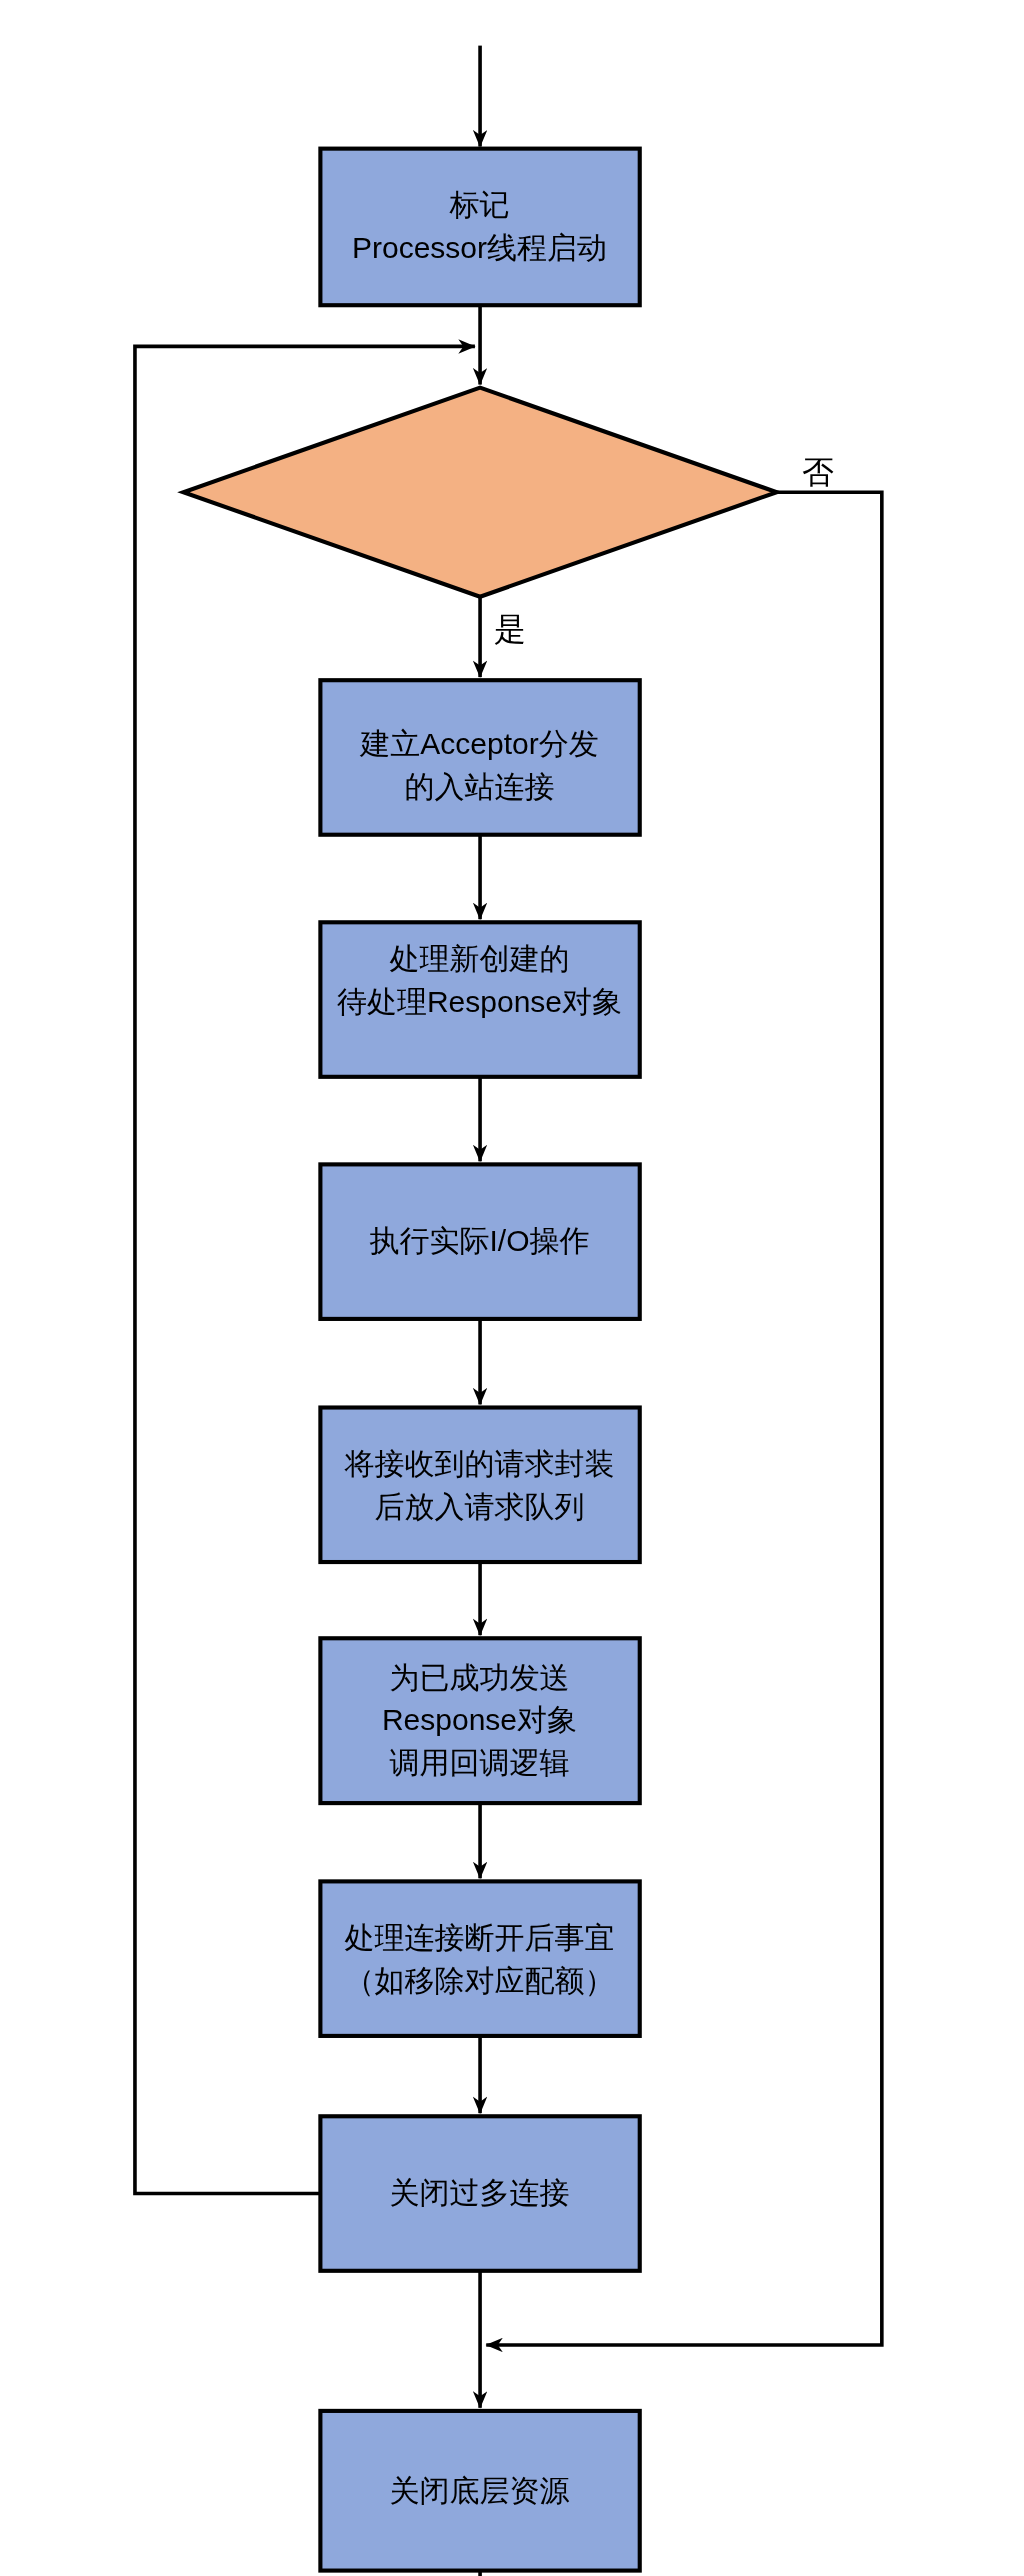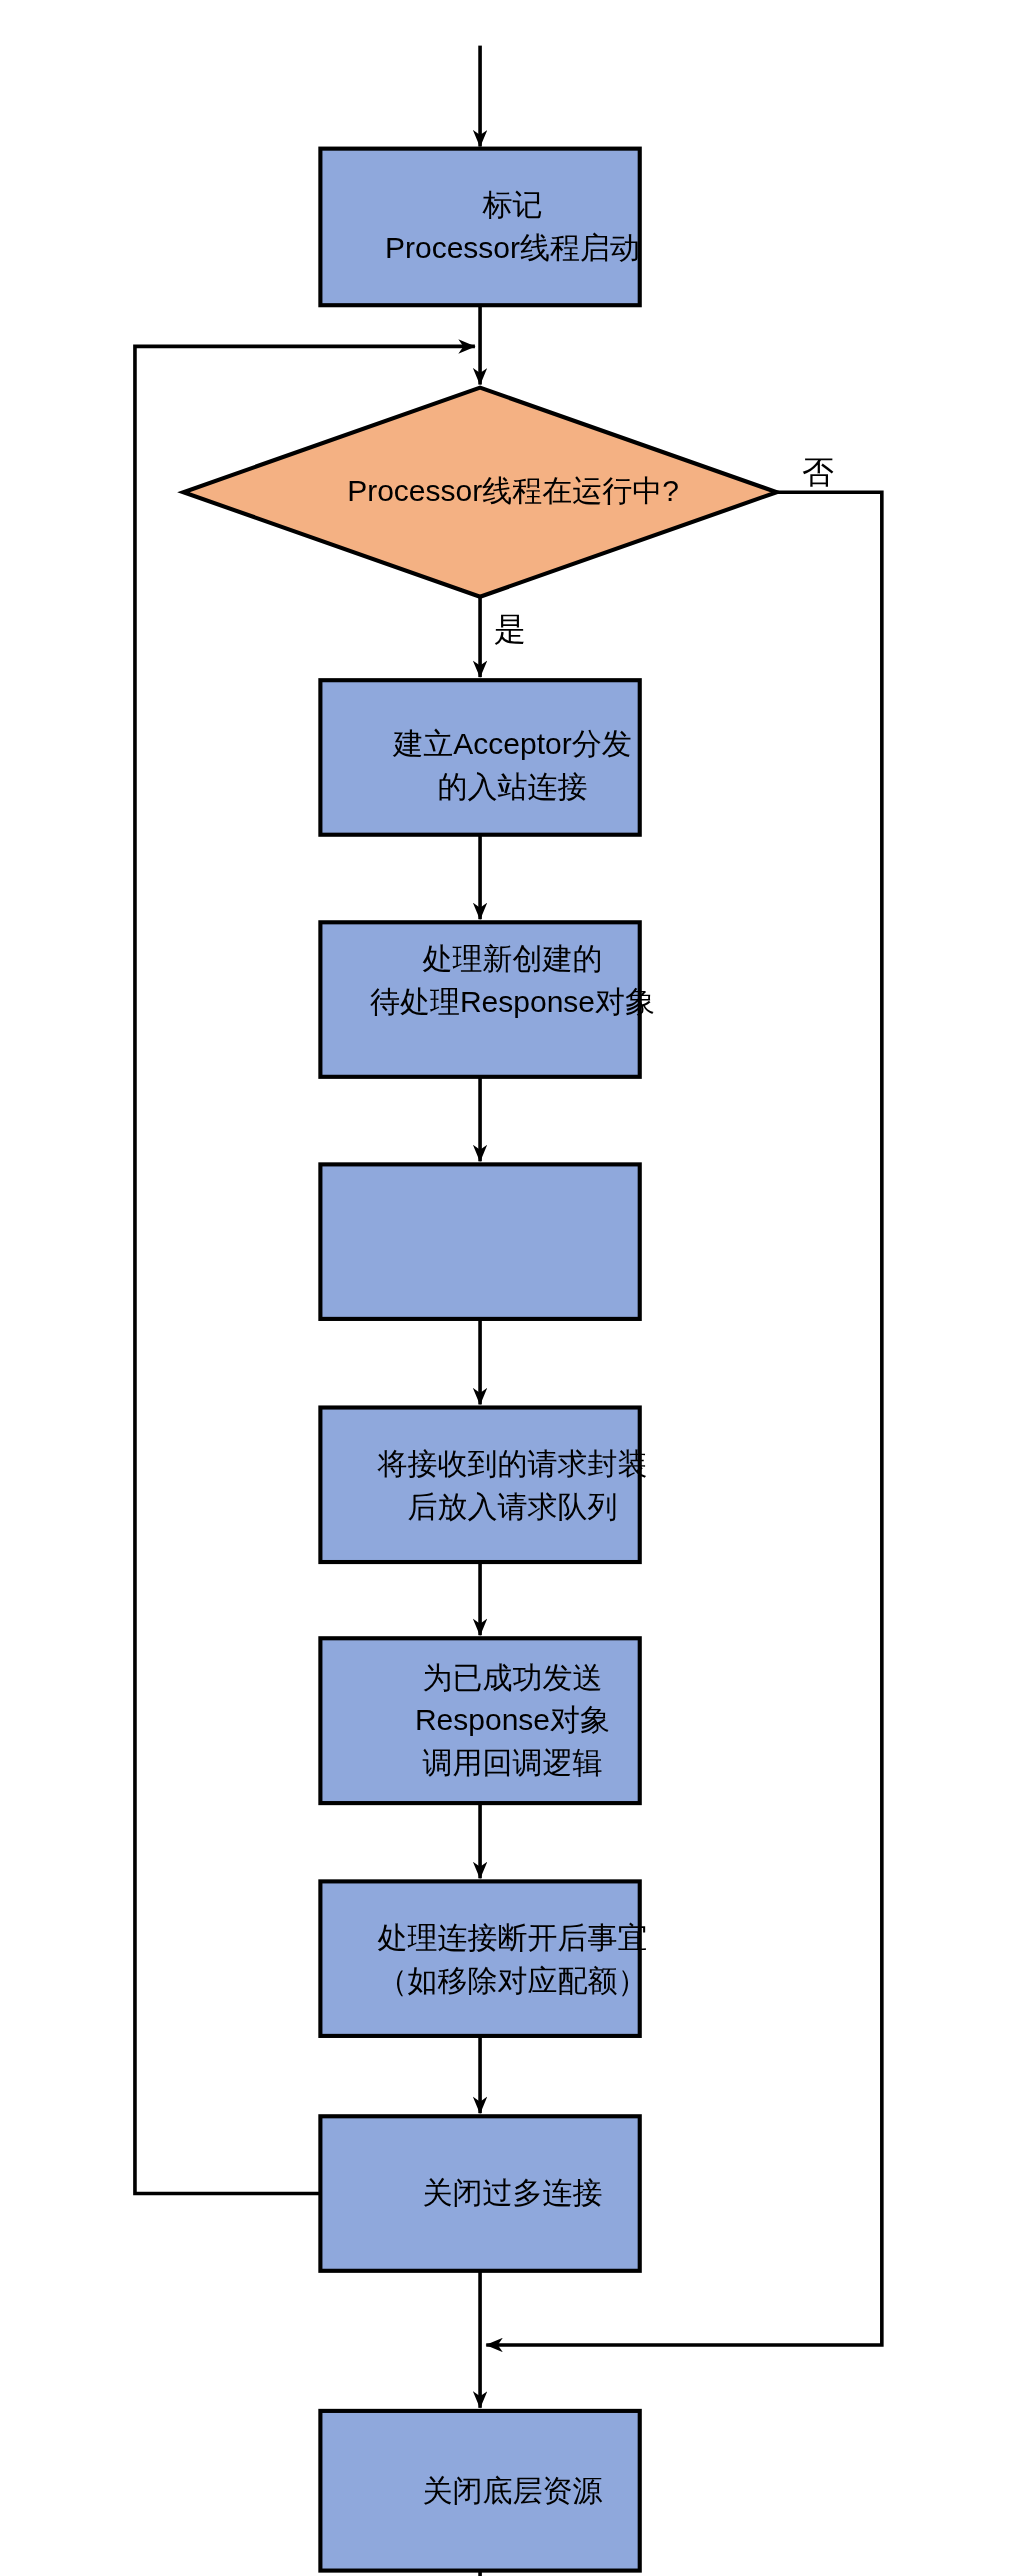--- a/index.html
+++ b/index.html
@@ -24,21 +24,20 @@
     position: absolute;
     display: flex;
     align-items: center;
     justify-content: center;
     text-align: center;
     font-size: 30px;
     line-height: 1.42;
     color: #000000;
     white-space: pre-line;
     pointer-events: none;
-    margin-left: 33px;
   }
   .edge-label {
     font-size: 62px;
     fill: #000000;
     text-anchor: middle;
     font-family: "Liberation Sans", sans-serif;
   }
   .brand-text {
     font-size: 122px;
     letter-spacing: 8px;
@@ -106,25 +105,25 @@
       <circle cx="169" cy="6024" r="38" fill="#ffffff"></circle>
       <path d="M 102 6082 Q 169 6176 236 6082 Q 169 6120 102 6082 Z" fill="url(#logoGrad)"></path>
       <path d="M 104 6076 Q 169 6132 234 6076" stroke="#ffffff" stroke-width="16" fill="none"></path>
       <path d="M 138 6078 L 158 6016 L 170 6048 L 184 6006 L 202 6083 Q 172 6108 150 6098 Z" fill="url(#logoGrad)"></path>
     </g>
     <text x="272" y="6090" class="brand-text" fill="#595959">极客时间</text>
   </svg>
 
   <div class="node-label" style="left:320px;top:148px;width:319px;height:157px">标记
 Processor线程启动</div>
-  <div class="node-label" style="left:183px;top:387px;width:594px;height:209px">Processor线程在运行中?</div>
   <div class="node-label" style="left:320px;top:680px;width:319px;height:171px">建立Acceptor分发
 的入站连接</div>
   <div class="node-label" style="left:320px;top:922px;width:319px;height:118px">处理新创建的
 待处理Response对象</div>
+  <div class="node-label" style="left:320px;top:1164px;width:319px;height:155px">执行实际I/O操作</div>
   <div class="node-label" style="left:320px;top:1638px;width:319px;height:165px">为已成功发送
 Response对象
 调用回调逻辑</div>
   <div class="node-label" style="left:320px;top:1408px;width:319px;height:155px">将接收到的请求封装
 后放入请求队列</div>
   <div class="node-label" style="left:320px;top:2116px;width:319px;height:155px">关闭过多连接</div>
   <div class="node-label" style="left:320px;top:1882px;width:319px;height:155px">处理连接断开后事宜
 （如移除对应配额）</div>
   <div class="node-label" style="left:320px;top:2411px;width:319px;height:160px">关闭底层资源</div>
 

